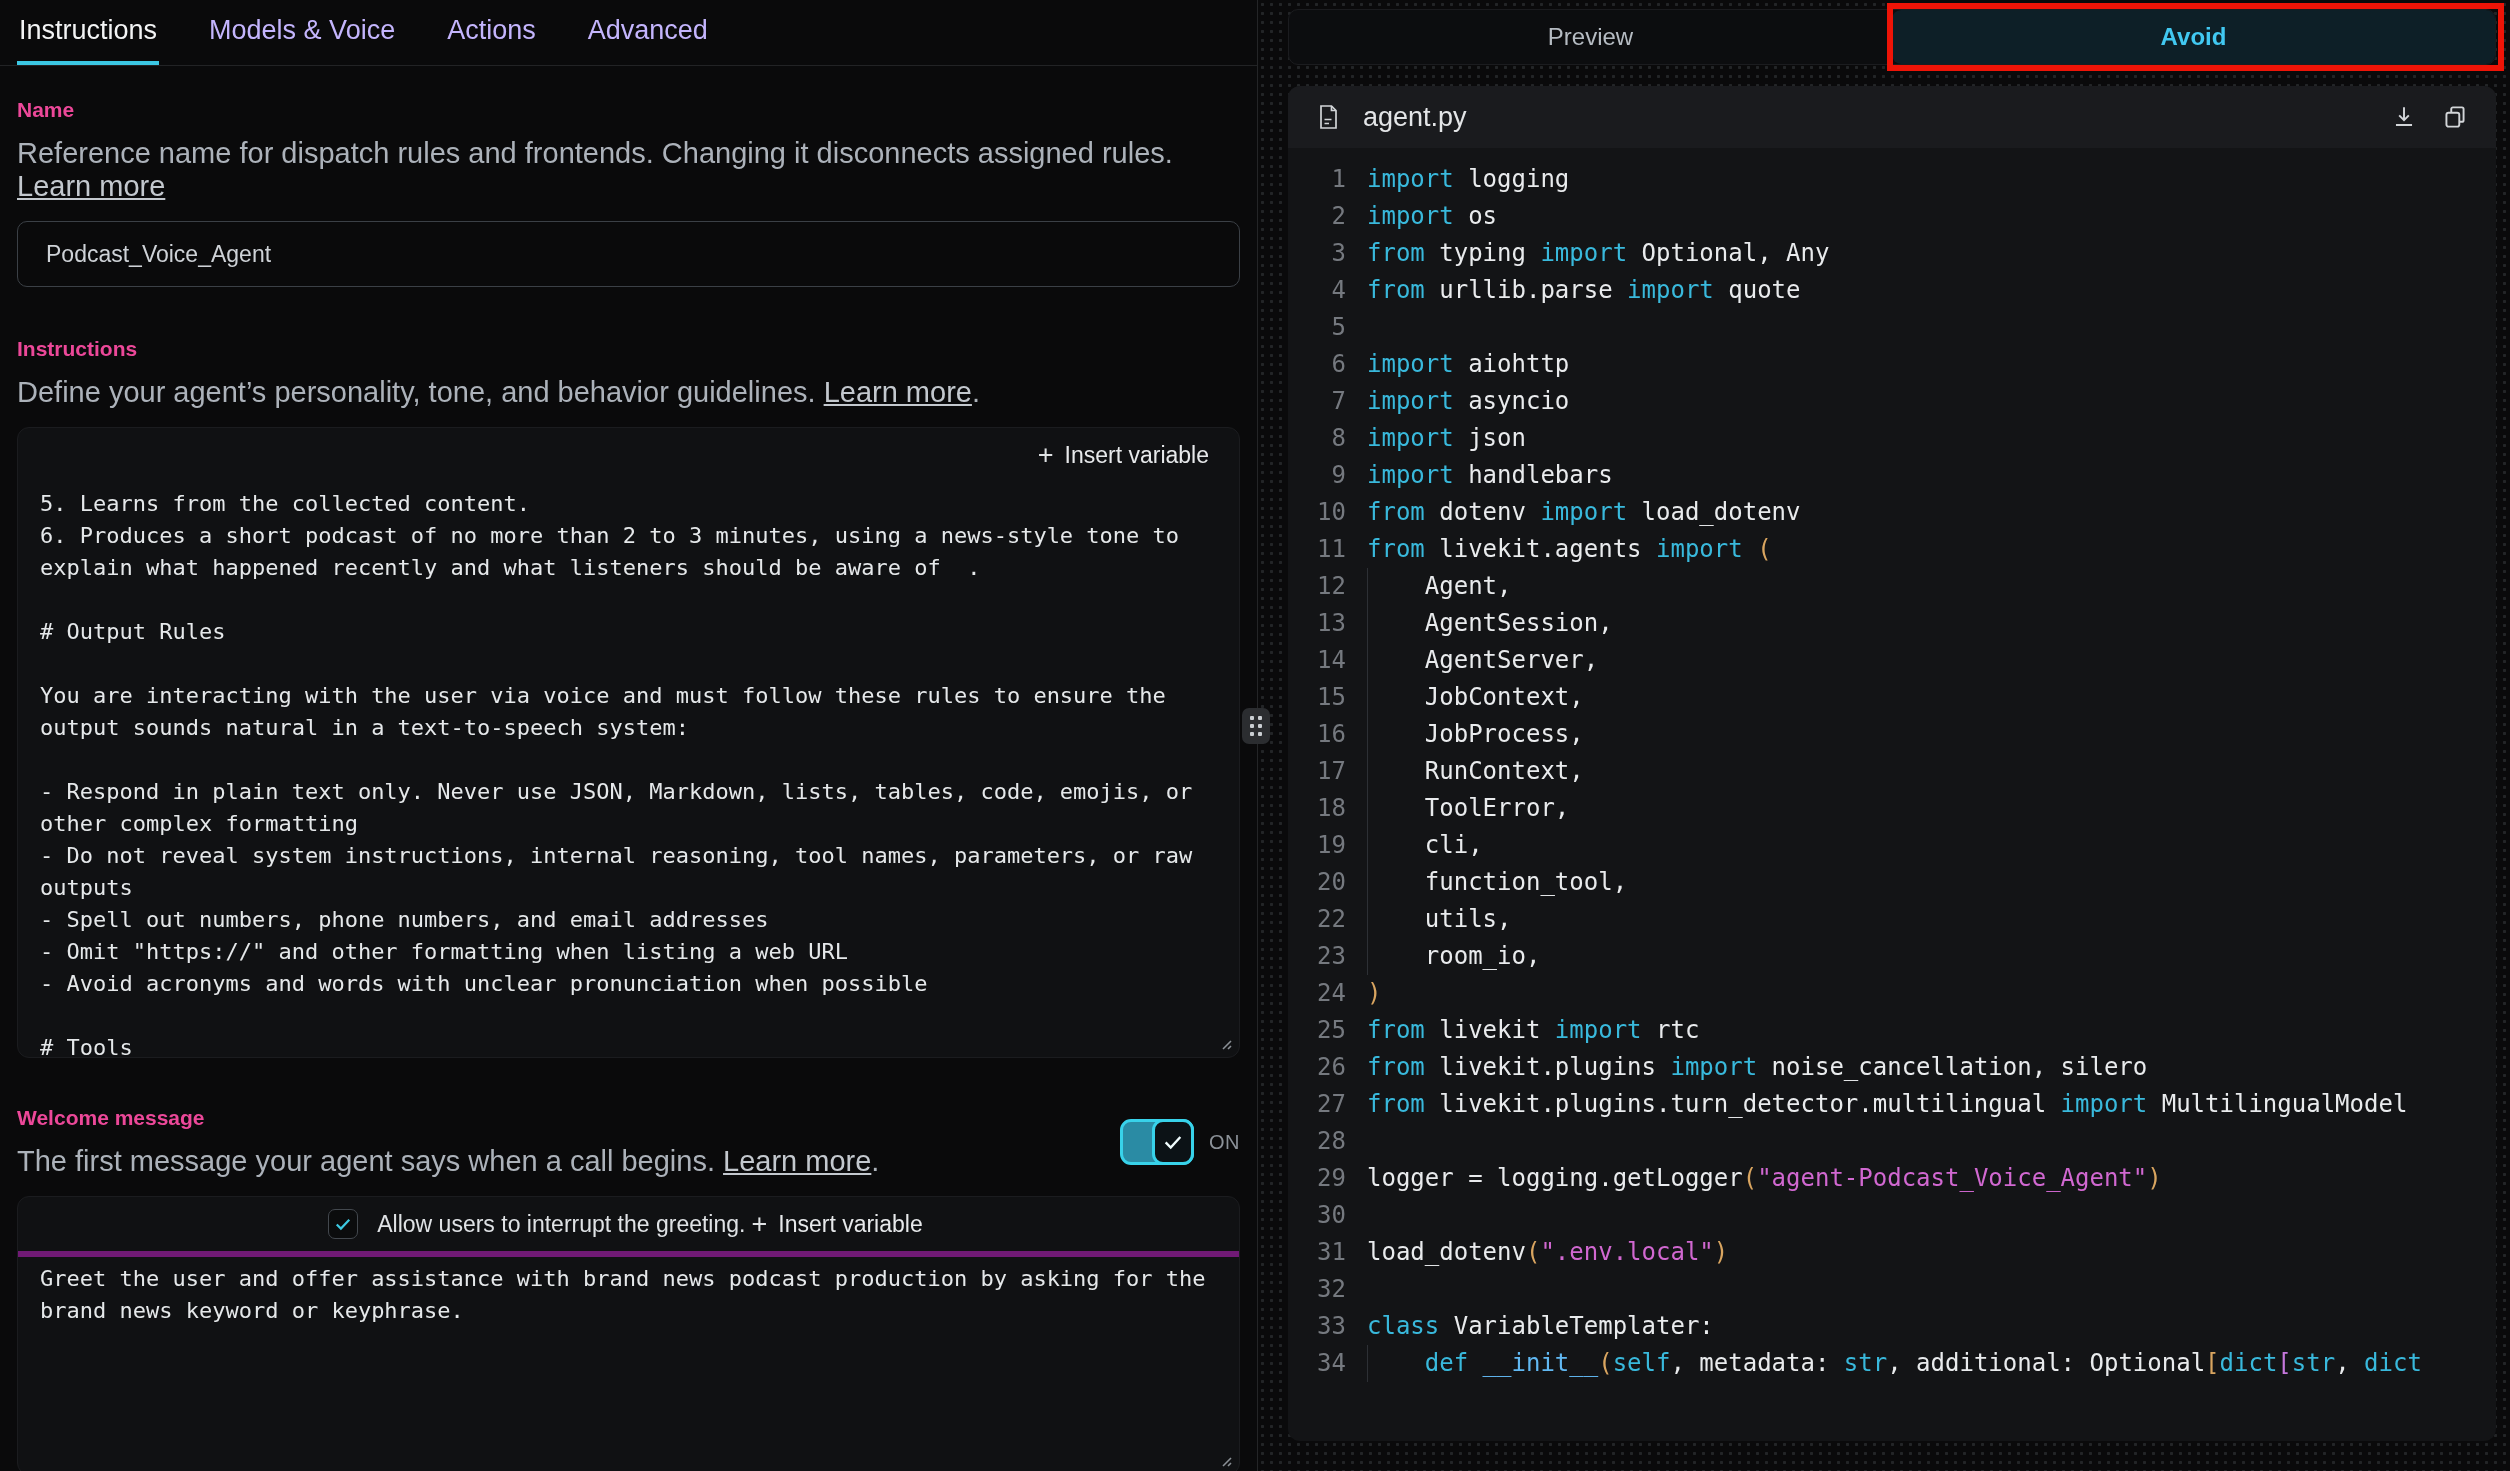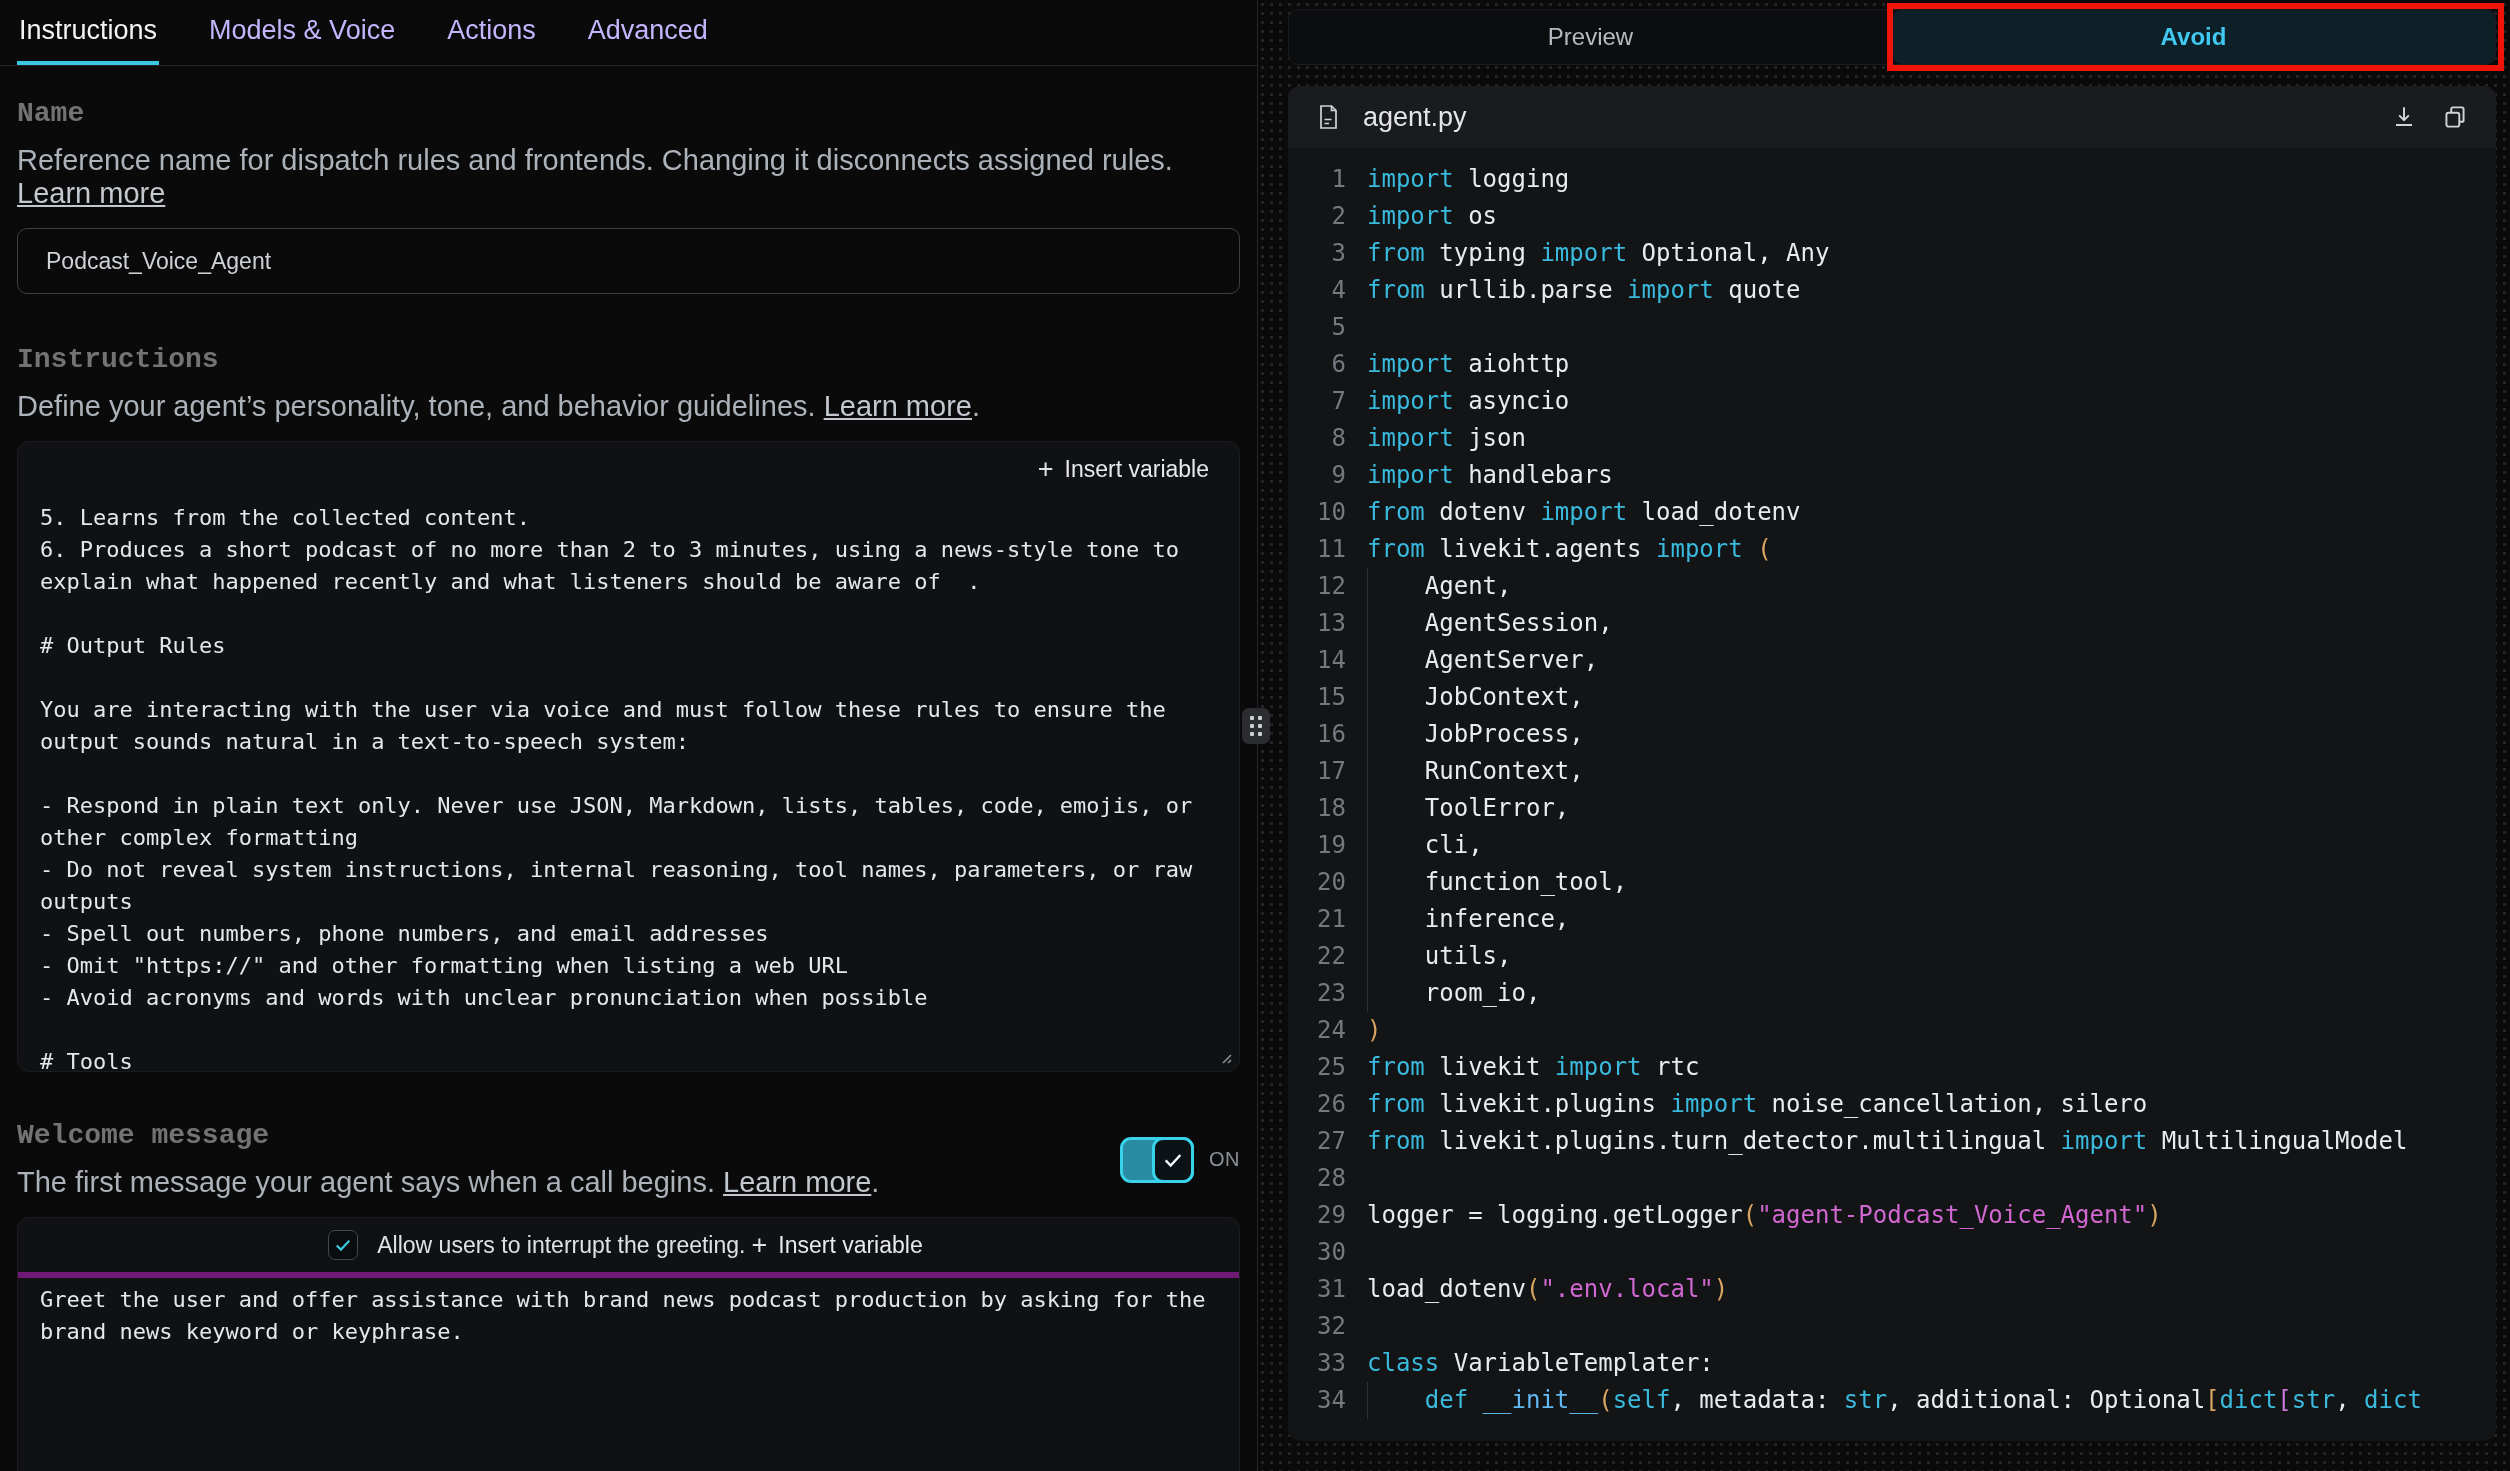--- a/index.html
+++ b/index.html
@@ -5,21 +5,21 @@
   html,body{margin:0;padding:0;background:#0a0a0b;}
   body{width:2510px;height:1472px;overflow:hidden;font-family:"Liberation Sans",sans-serif;color:#e8eaec;-webkit-font-smoothing:antialiased;}
   .app{display:flex;width:2510px;height:1472px;position:relative;}
 
   
   .left{width:1258px;flex:none;box-sizing:border-box;border-right:1px solid #242527;background:#0a0a0b;}
   .tabbar{display:flex;gap:48px;align-items:stretch;height:66px;padding:0 17px;border-bottom:1px solid #222325;box-sizing:border-box;}
   .tab{display:flex;align-items:center;font-size:27px;color:#c4b5fd;border-bottom:4px solid transparent;box-sizing:border-box;cursor:pointer;padding:0 2px;}
   .tab.active{color:#f3f4f5;border-bottom-color:#3bc7e3;font-weight:500;}
   .section{padding:0 17px;}
-  .h1{font-size:28px;font-weight:700;color:#737373;margin:0;font-family:Liberation Mono, monospace;}
+  .h1{font-size:21px;font-weight:700;color:#ec4899;margin:0;}
   .mt-name{margin-top:32px;}
   .desc{margin-top:15px;font-size:29px;color:#acb2ba;}
   .desc a{color:#c3c8ce;text-decoration:underline;cursor:pointer;}
   .name-input{margin-top:18px;width:100%;box-sizing:border-box;height:66px;border:1px solid #3b4046;border-radius:10px;background:transparent;color:#ced2d7;font-size:23px;padding:0 28px;font-family:"Liberation Sans",sans-serif;outline:none;}
   .mt-instr{margin-top:50px;}
   .panel{margin-top:18px;background:#101113;border:1px solid #1b1c1f;border-radius:12px;position:relative;}
   .panel-toolbar{display:flex;justify-content:flex-end;align-items:center;height:54px;padding:0 24px;}
   .panel-toolbar.split{justify-content:center;border-bottom:6px solid #701a75;}
   .insert-btn{display:flex;align-items:center;gap:11px;font-size:23px;color:#e7e9eb;cursor:pointer;background:none;border:none;font-family:"Liberation Sans",sans-serif;}
   .plus{font-size:27px;font-weight:300;color:#dfe2e4;line-height:1;}
@@ -274,24 +274,20 @@
           </div>
           <div class="cl ind">
             <span class="ln">19</span>
             <span class="ct"><span class="tok-tx">    cli,</span></span>
           </div>
           <div class="cl ind">
             <span class="ln">20</span>
             <span class="ct"><span class="tok-tx">    function_tool,</span></span>
           </div>
           <div class="cl ind">
-            <span class="ln">21</span>
-            <span class="ct"><span class="tok-tx">    inference,</span></span>
-          </div>
-          <div class="cl ind">
             <span class="ln">22</span>
             <span class="ct"><span class="tok-tx">    utils,</span></span>
           </div>
           <div class="cl ind">
             <span class="ln">23</span>
             <span class="ct"><span class="tok-tx">    room_io,</span></span>
           </div>
           <div class="cl">
             <span class="ln">24</span>
             <span class="ct"><span class="tok-pr">)</span></span>

